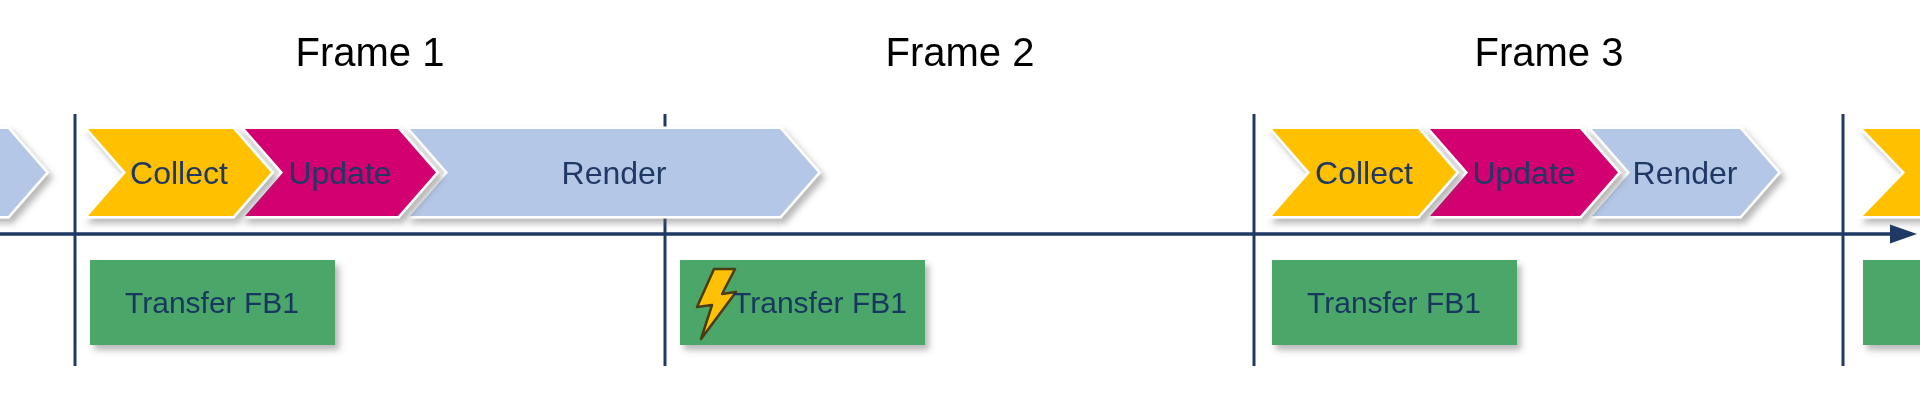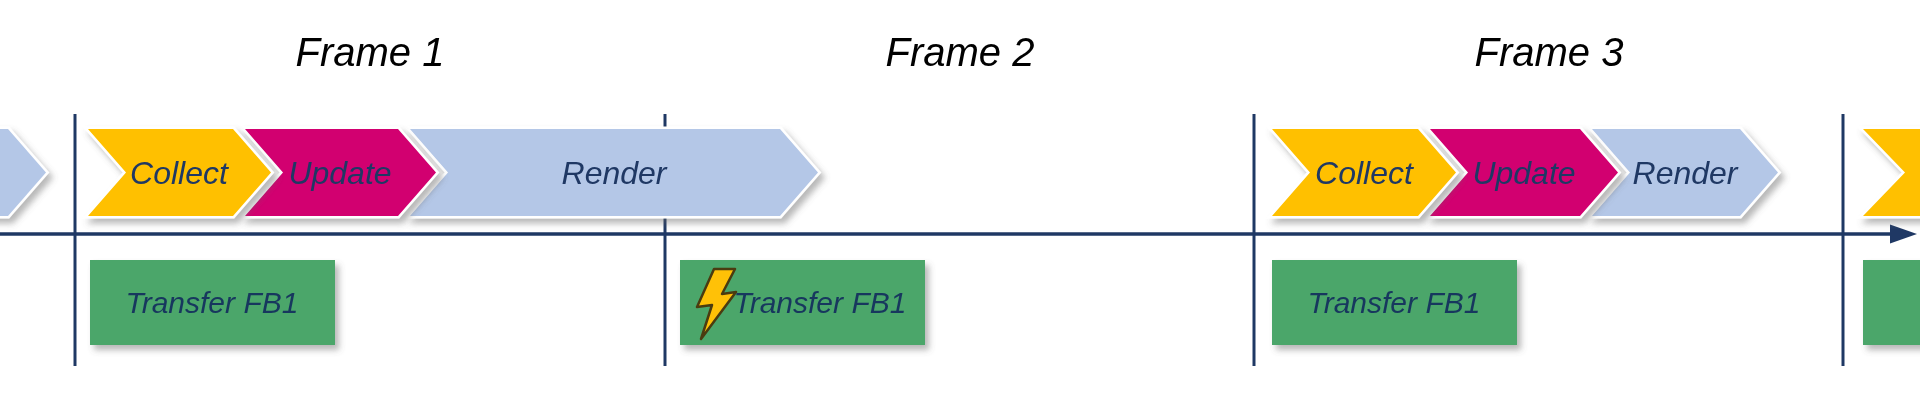--- a/index.html
+++ b/index.html
@@ -8,21 +8,20 @@
     background: #ffffff;
     width: 1920px;
     height: 413px;
     overflow: hidden;
     font-family: "Liberation Sans", sans-serif;
   }
   #stage {
     position: relative;
     width: 1516px;
     height: 413px;
-    font-style: italic;
   }
   svg { display: block; }
   text { font-family: "Liberation Sans", sans-serif; }
   .frame-title { font-size: 40px; fill: #000000; }
   .phase-label { font-size: 32px; fill: #1F3864; }
   .transfer-label { font-size: 30px; fill: #17375E; }
   .chev { stroke: #ffffff; stroke-width: 5; stroke-linejoin: miter; paint-order: stroke fill; }
   .tbox { stroke: none; }
 </style>
 </head>

